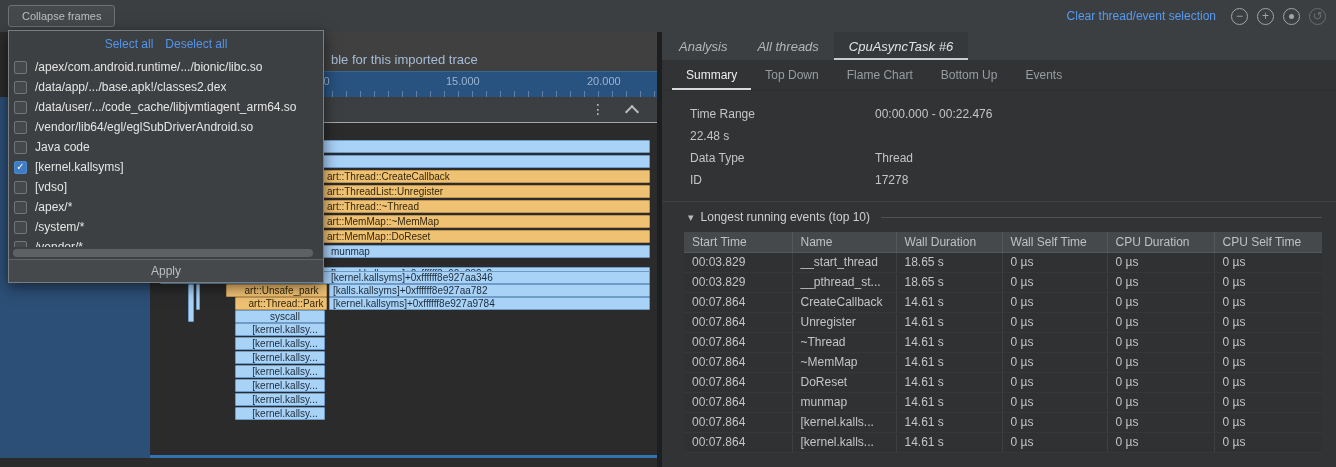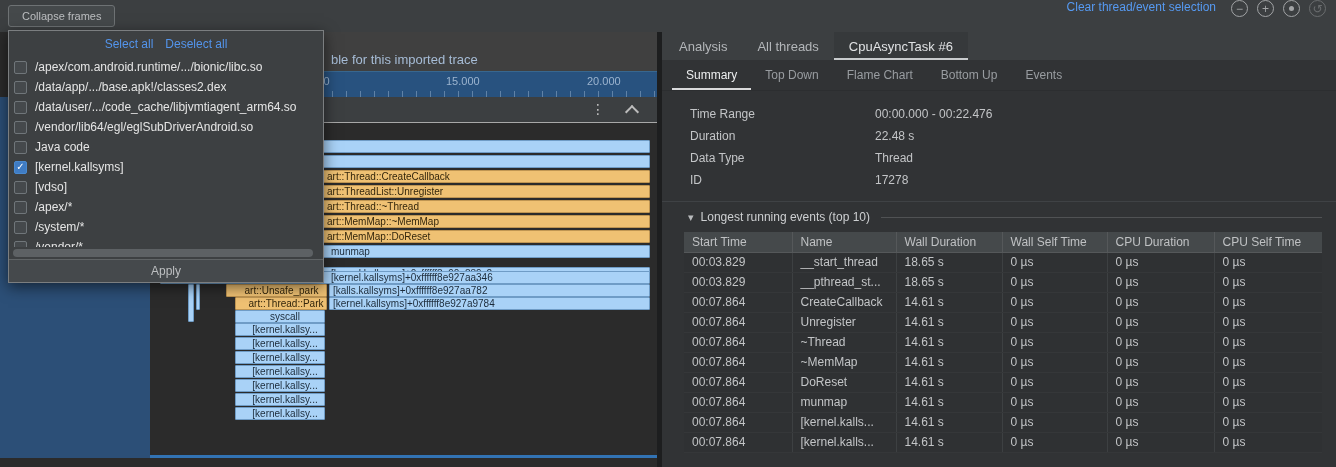--- a/index.html
+++ b/index.html
@@ -5,21 +5,21 @@
   html,body{margin:0;padding:0;}
   body{
     width:1336px;height:467px;position:relative;overflow:hidden;
     background:#2b2b2b;color:#bbbbbb;
     font-family:"Liberation Sans","DejaVu Sans",sans-serif;font-size:12px;
   }
   
   .toolbar{position:absolute;left:0;top:0;width:100%;height:32px;background:#3c3f41;}
   .btn-collapse{position:absolute;left:8px;top:5px;height:22px;padding:0 13px;background:#45494b;
     border:1px solid #6e7274;border-radius:3px;color:#bdbfc1;font-size:11px;font-family:inherit;cursor:pointer;}
-  .toolbar-right{position:absolute;right:10px;top:0;height:32px;display:flex;gap:9px;}
+  .toolbar-right{position:absolute;right:10px;top:0;height:32px;display:flex;align-items:center;gap:9px;}
   .link-clear{color:#569af2;font-size:12px;margin-right:6px;cursor:pointer;text-decoration:none;}
   .circle-icon{width:17px;height:17px;border:1.5px solid #a2a4a6;border-radius:50%;display:flex;
     align-items:center;justify-content:center;color:#a2a4a6;font-size:12px;line-height:1;box-sizing:border-box;cursor:pointer;}
   .circle-icon .dot{width:5px;height:5px;border-radius:50%;background:#a2a4a6;}
   .circle-icon.dim{opacity:.45;}
   
   .timeline-header{position:absolute;left:150px;top:32px;width:507px;height:65px;background:#404040;overflow:hidden;}
   .banner{position:absolute;left:181px;top:20px;font-size:13px;color:#a6bcd6;white-space:nowrap;}
   .ruler{position:absolute;left:0;bottom:0;width:100%;height:25px;background:#28527f;border-top:1px solid #38678f;}
   .ruler::after{content:"";position:absolute;left:0;right:0;bottom:0;height:6px;
@@ -36,21 +36,21 @@
   .frame{position:absolute;height:13px;box-sizing:border-box;display:flex;align-items:center;overflow:hidden;white-space:nowrap;border-radius:1px;}
   .frame.blue{background:#a9d2f7;border:1px solid #6f9cc6;}
   .frame.orange{background:#efc173;border:1px solid #bf9552;}
   .frame.center{justify-content:center;}
   .frame-label{font-size:10px;color:#1c2b3a;padding-left:10px;}
   .frame.orange .frame-label{color:#33260c;}
   
   .divider-v{position:absolute;left:657px;top:32px;width:5px;height:435px;background:#1d1e1f;}
   
   .right-panel{position:absolute;left:662px;top:32px;width:674px;height:435px;background:#313335;overflow:hidden;}
-  .tabs{height:28px;background:#3c3f41;display:flex;padding-left:2px;}
+  .tabs{height:28px;background:#3c3f41;display:flex;padding-left:2px;font-style:italic;}
   .tab{padding:0 15px;display:flex;align-items:center;font-size:13px;color:#b3b6b9;cursor:pointer;}
   .tab.selected{color:#e0e2e4;background:#36393b;box-shadow:inset 0 -2px 0 #c8cbcd;}
   .subtabs{height:30px;background:#313335;display:flex;padding-left:10px;border-bottom:1px solid #2c2e30;}
   .subtab{padding:0 14px;display:flex;align-items:center;font-size:12px;color:#999da1;cursor:pointer;}
   .subtab.selected{color:#eceeef;box-shadow:inset 0 -2px 0 #d9dadb;}
   .summary{padding:12px 0 0 28px;}
   .summary-row{display:flex;height:22px;align-items:center;font-size:12px;}
   .sum-label{width:185px;color:#c3c5c7;}
   .sum-value{color:#c3c5c7;}
   .divider-h{height:1px;background:#3f4245;margin:10px 0 0 0;}
@@ -197,21 +197,20 @@
         <div class="subtab">Bottom Up</div>
         <div class="subtab">Events</div>
       </div>
     <div class="content">
       <div class="summary">
           <div class="summary-row">
             <span class="sum-label">Time Range</span>
             <span class="sum-value">00:00.000 - 00:22.476</span>
           </div>
           <div class="summary-row">
-            <span class="sum-label">Duration</span>
             <span class="sum-value">22.48 s</span>
           </div>
           <div class="summary-row">
             <span class="sum-label">Data Type</span>
             <span class="sum-value">Thread</span>
           </div>
           <div class="summary-row">
             <span class="sum-label">ID</span>
             <span class="sum-value">17278</span>
           </div>

